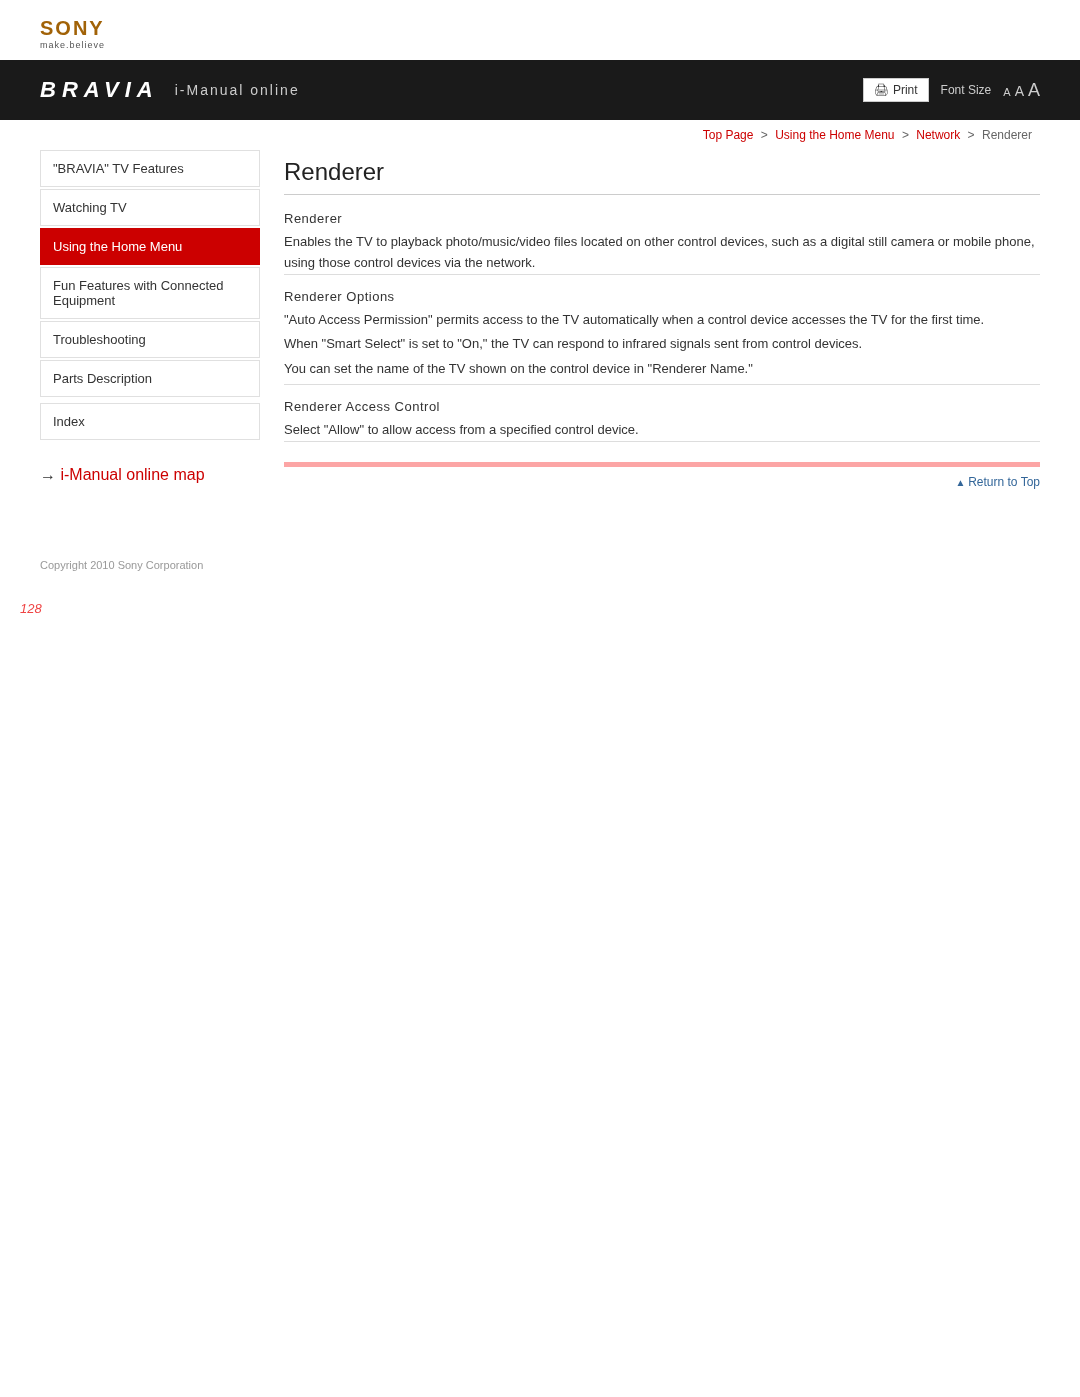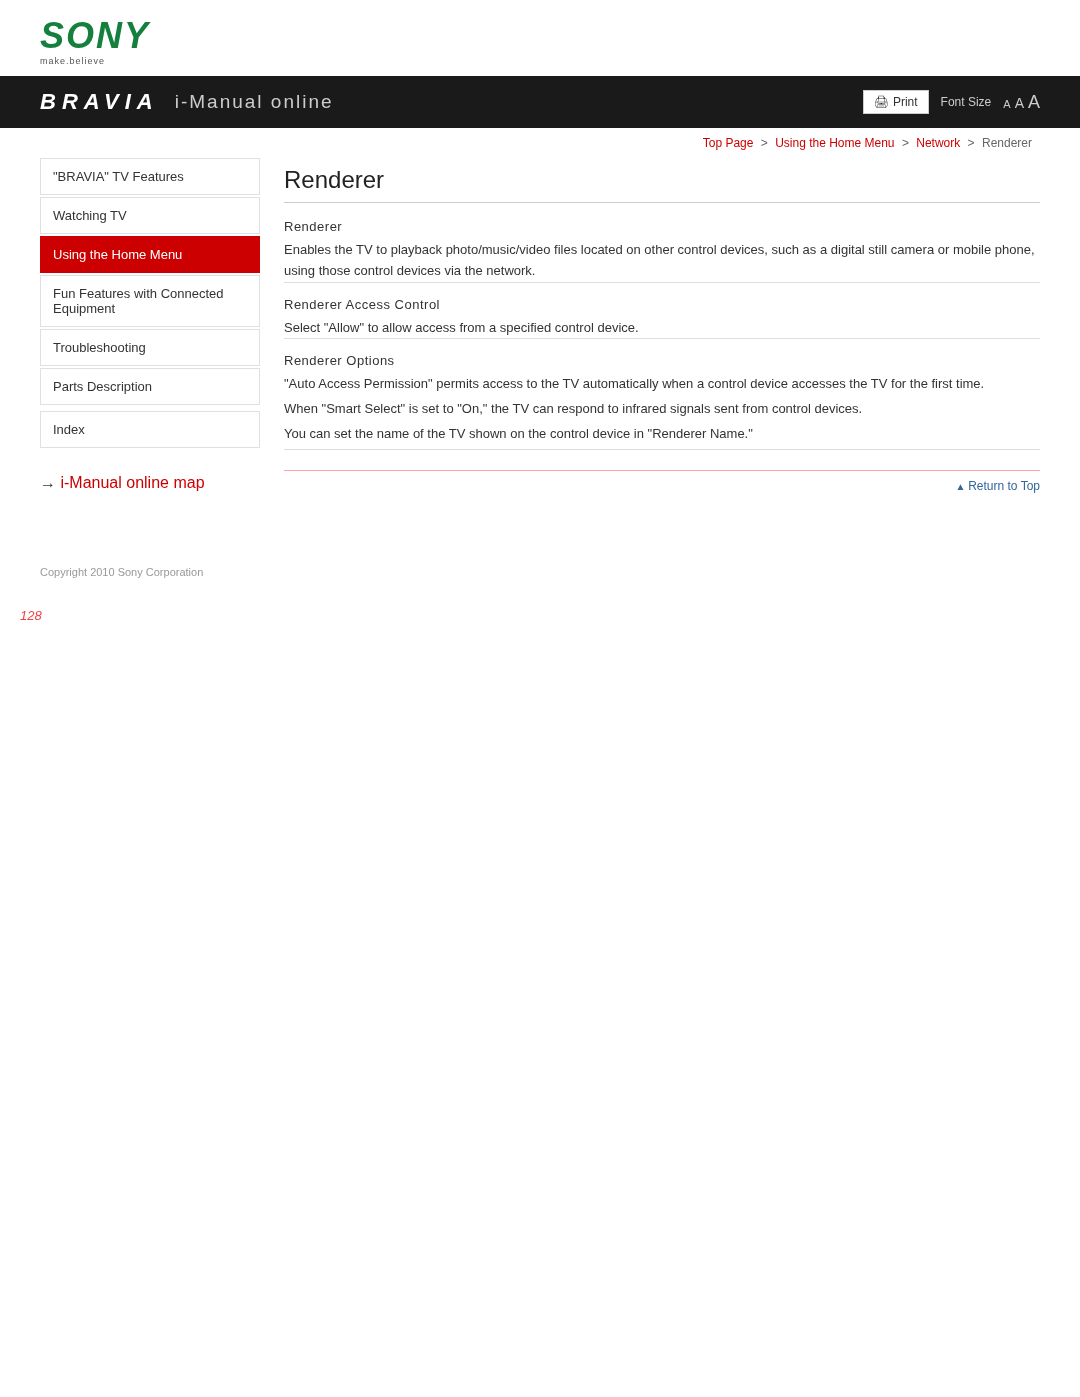--- a/index.html
+++ b/index.html
@@ -19,58 +19,57 @@
       padding: 18px 40px 10px 40px;
       display: flex;
       align-items: center;
     }
     .sony-logo {
       display: flex;
       flex-direction: column;
       align-items: flex-start;
     }
     .sony-logo .sony-text {
-      font-size: 36px;
+      font-size: 20px;
       font-weight: 900;
       letter-spacing: 2px;
-      color: #15803d;
-      font-style: italic;
+      color: #a16207;
       line-height: 1;
     }
     .sony-logo .tagline {
       font-size: 9px;
       color: #555;
       letter-spacing: 1px;
       margin-top: 2px;
     }
 
     
     .nav-bar {
       background: #1a1a1a;
       display: flex;
       align-items: center;
       padding: 0 40px;
-      height: 52px;
+      height: 60px;
       justify-content: space-between;
     }
     .nav-bar-left {
       display: flex;
       align-items: center;
       gap: 16px;
     }
     .bravia-logo {
       color: white;
       font-size: 22px;
       font-weight: 900;
       letter-spacing: 6px;
       font-style: italic;
     }
     .nav-bar-subtitle {
       color: #ccc;
-      font-size: 19px;
+      font-size: 14px;
       letter-spacing: 2px;
     }
     .nav-bar-right {
       display: flex;
       align-items: center;
       gap: 12px;
     }
     .print-btn {
       background: white;
       border: 1px solid #ccc;
@@ -182,21 +181,21 @@
       border-bottom: 1px solid #ddd;
     }
     .section-body p {
       margin-bottom: 4px;
     }
 
     .return-to-top {
       text-align: right;
       margin-top: 20px;
       padding-top: 8px;
-      border-top: 1px solid #fca5a5;
+      border-top: 5px solid #fca5a5;
       font-size: 12px;
     }
     .return-to-top a {
       color: #336699;
       text-decoration: none;
       cursor: pointer;
     }
     .return-to-top a::before {
       content: "▲ ";
       font-size: 10px;
@@ -290,35 +289,35 @@
     <h1 class="page-title">Renderer</h1>
 
     <div class="section">
       <div class="section-header">Renderer</div>
       <div class="section-body">
         Enables the TV to playback photo/music/video files located on other control devices, such as a digital still camera or mobile phone, using those control devices via the network.
       </div>
     </div>
 
     <div class="section">
-      <div class="section-header">Renderer Access Control</div>
-      <div class="section-body">
-        Select "Allow" to allow access from a specified control device.
-      </div>
-    </div>
-
-    <div class="section">
       <div class="section-header">Renderer Options</div>
       <div class="section-body">
         <p>"Auto Access Permission" permits access to the TV automatically when a control device accesses the TV for the first time.</p>
         <p>When "Smart Select" is set to "On," the TV can respond to infrared signals sent from control devices.</p>
         <p>You can set the name of the TV shown on the control device in "Renderer Name."</p>
       </div>
     </div>
 
+    <div class="section">
+      <div class="section-header">Renderer Access Control</div>
+      <div class="section-body">
+        Select "Allow" to allow access from a specified control device.
+      </div>
+    </div>
+
     <div class="return-to-top">
       <a>Return to Top</a>
     </div>
   </div>
 </div>
 
 <div class="copyright">Copyright 2010 Sony Corporation</div>
 
 <div class="page-number">128</div>
 

